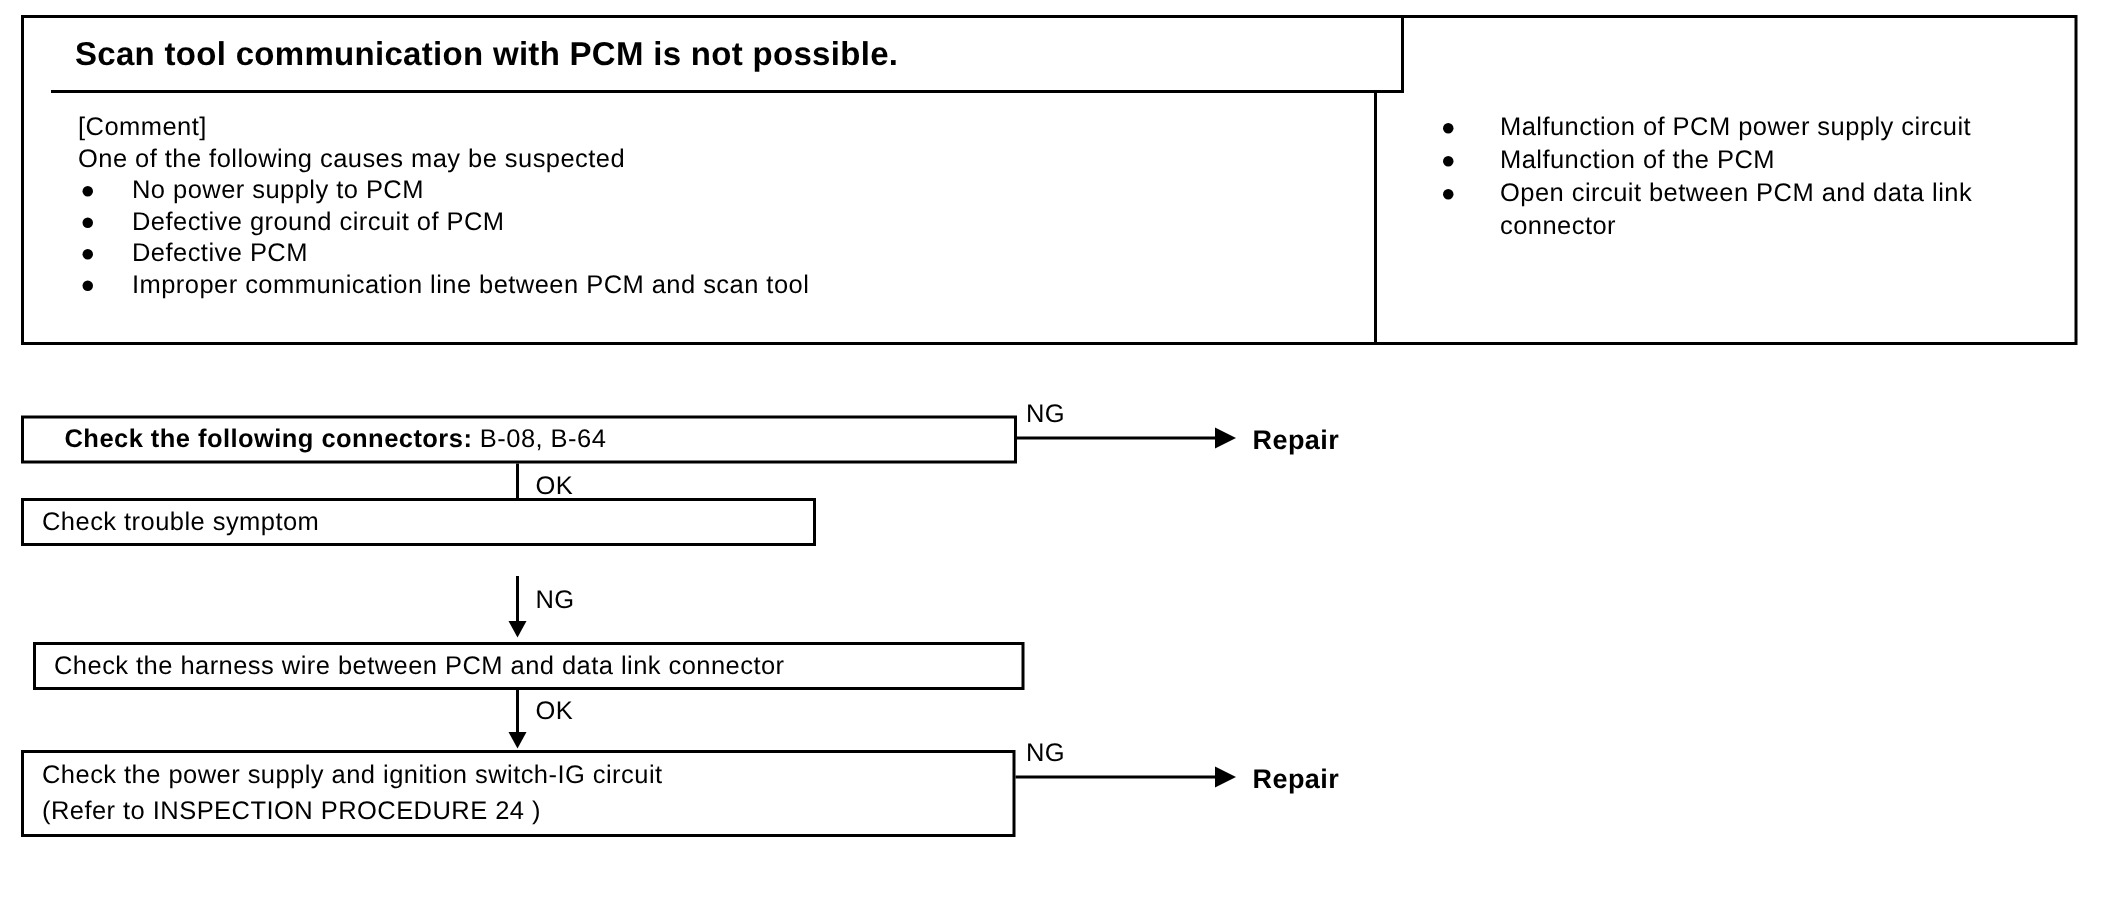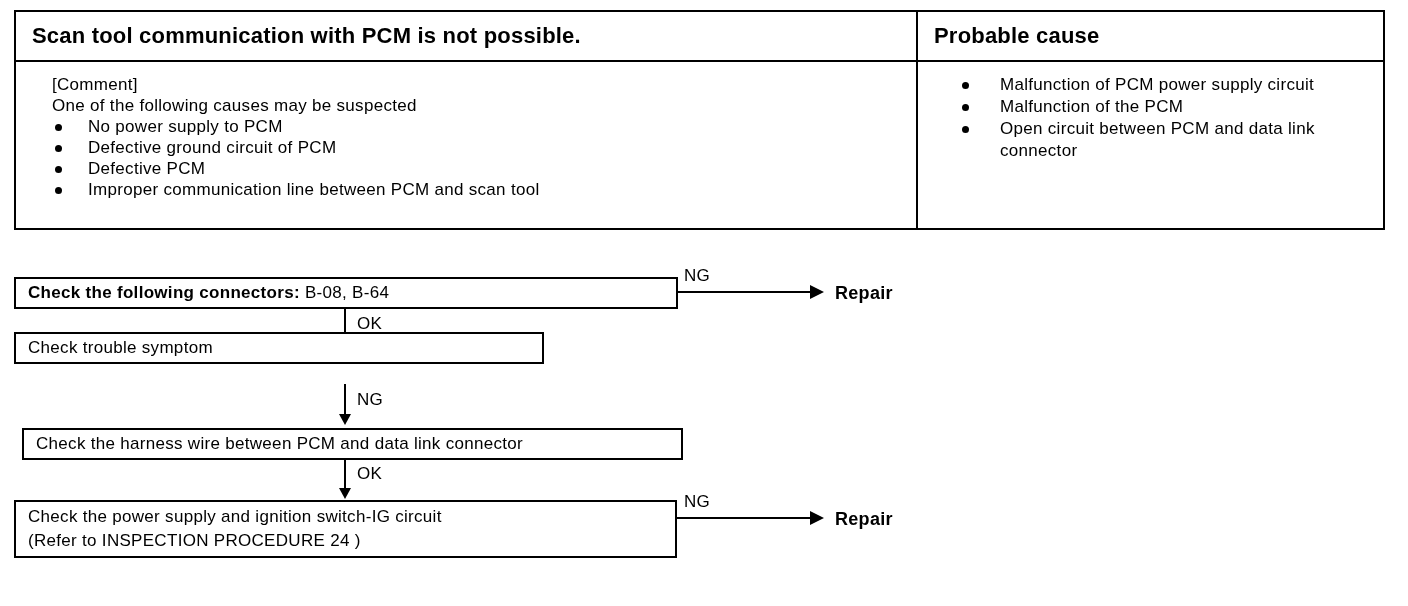--- a/index.html
+++ b/index.html
@@ -23,21 +23,21 @@
     top: 10px;
     width: 1371px;
     height: 220px;
     border: 2px solid #000;
     box-sizing: border-box;
   }
   .table-row {
     display: flex;
     width: 100%;
   }
-  .row-head { height: 50px; }
+  .row-head { height: 50px; padding-left: 18px; }
   .row-body { height: 166px; }
   .cell-left {
     width: 902px;
     box-sizing: border-box;
     border-right: 2px solid #000;
     padding: 0 0 0 16px;
     display: flex;
     flex-direction: column;
     justify-content: center;
   }
@@ -114,21 +114,21 @@
     flex-direction: column;
     justify-content: center;
     padding-left: 12px;
   }
   .flow-box .line {
     font-size: 17px;
     line-height: 24px;
     letter-spacing: 0.3px;
     white-space: pre;
   }
-  .flow-box .line .strong { font-weight: bold; }
+  .flow-box .line .strong { font-weight: bold; margin-left: 15px; }
 
   .vline {
     position: absolute;
     width: 2px;
     background: #000;
   }
   .varrow {
     position: absolute;
     width: 0;
     height: 0;
@@ -166,23 +166,20 @@
 </style>
 </head>
 <body>
 
 <div class="symptom-table">
 
   <div class="table-row row-head">
     <div class="cell-left">
       <div class="head-title">Scan tool communication with PCM is  not possible.</div>
     </div>
-    <div class="cell-right">
-      <div class="head-title">Probable cause</div>
-    </div>
   </div>
 
   <div class="table-row row-body">
     <div class="cell-left">
       <div class="body-line">[Comment]</div>
       <div class="body-line">One of the following causes may be suspected</div>
       <ul class="bullet-list">
         <li class="bullet-item">
           <span class="dot"></span>
           <span>No  power  supply  to  PCM</span>

